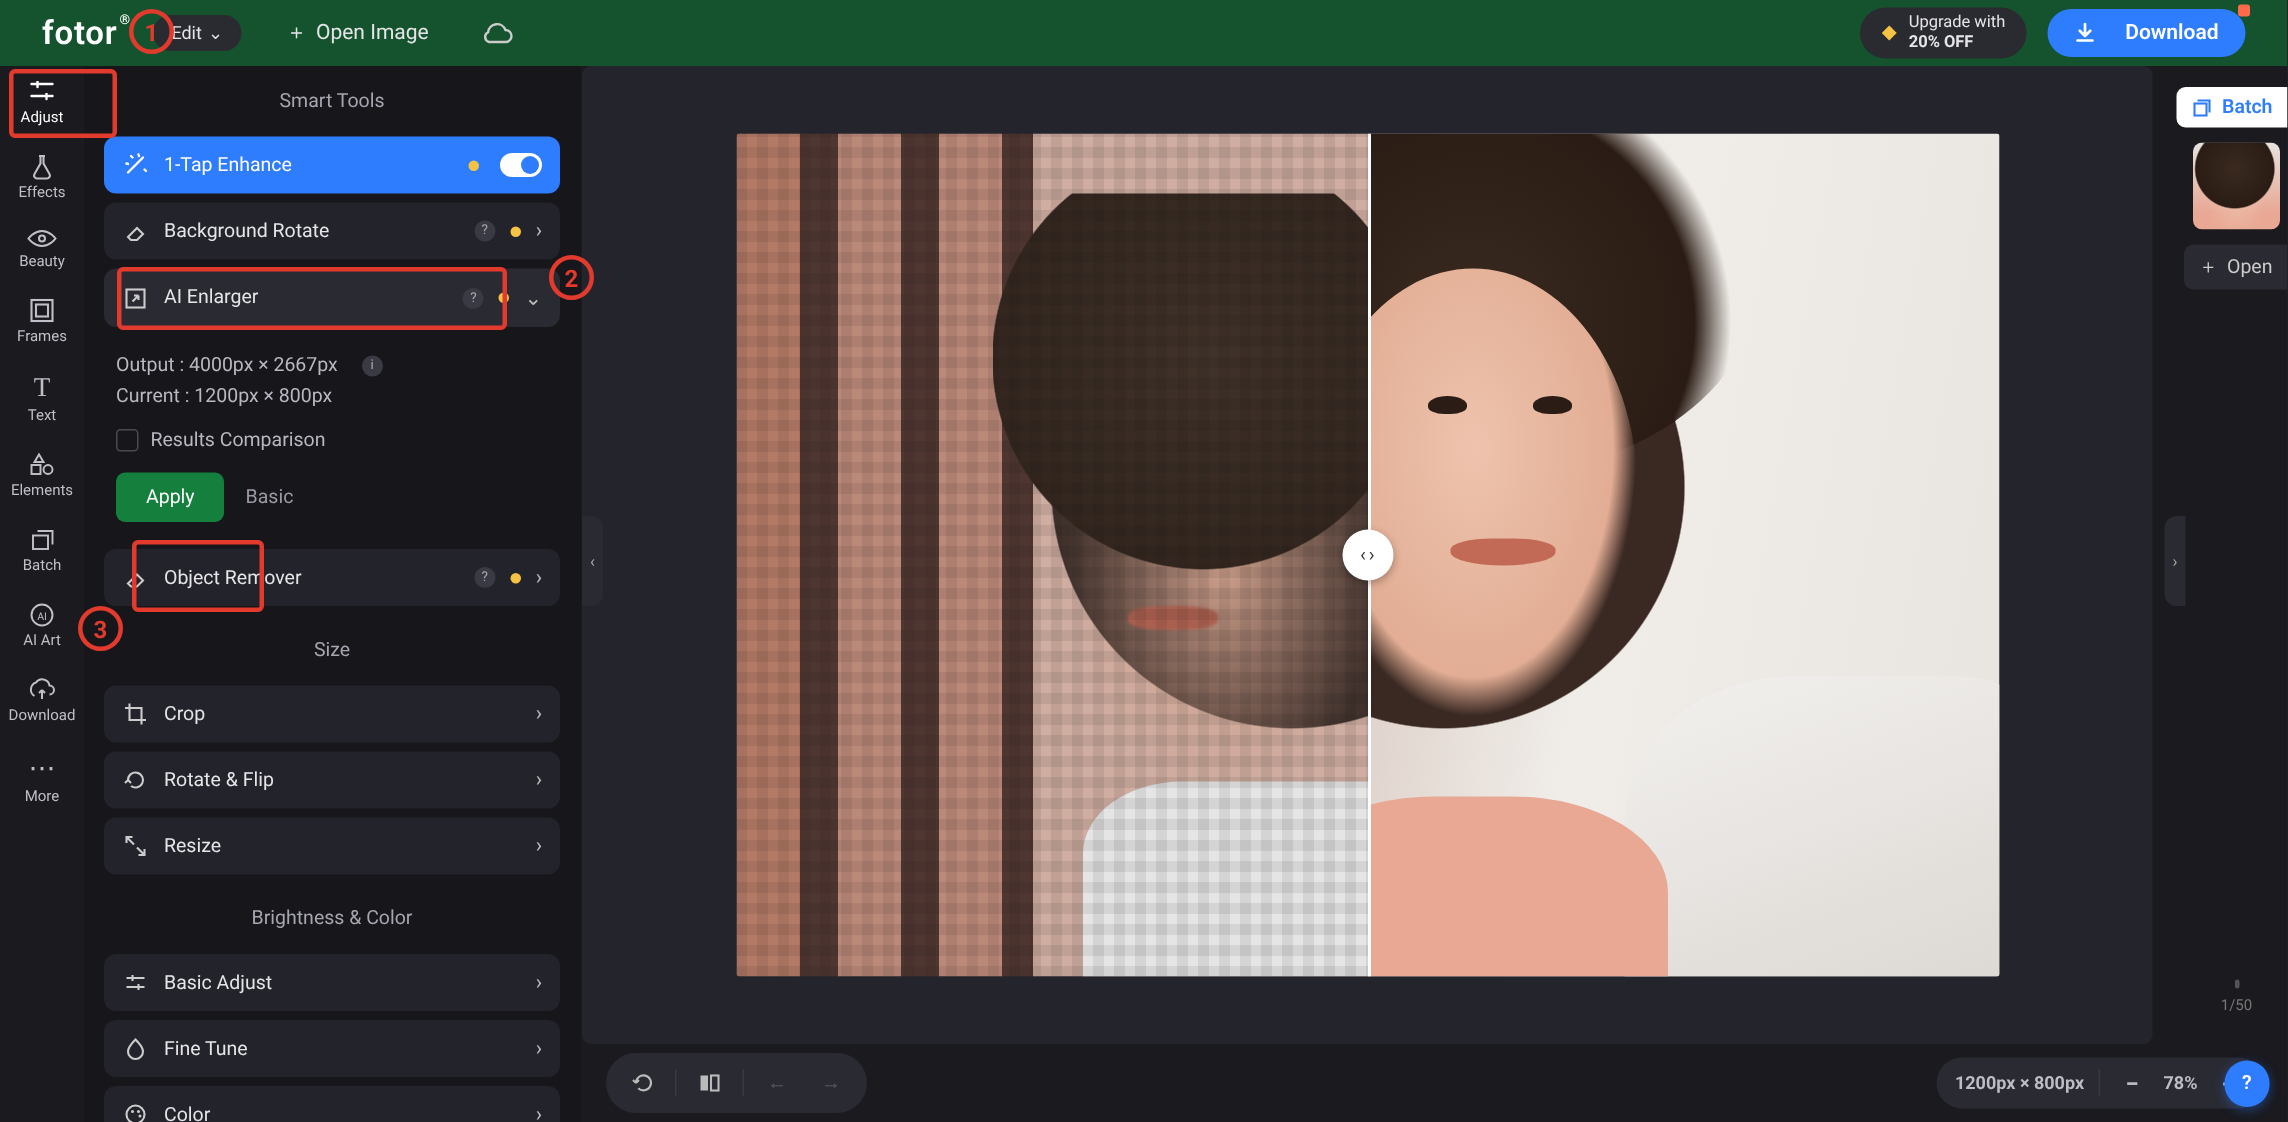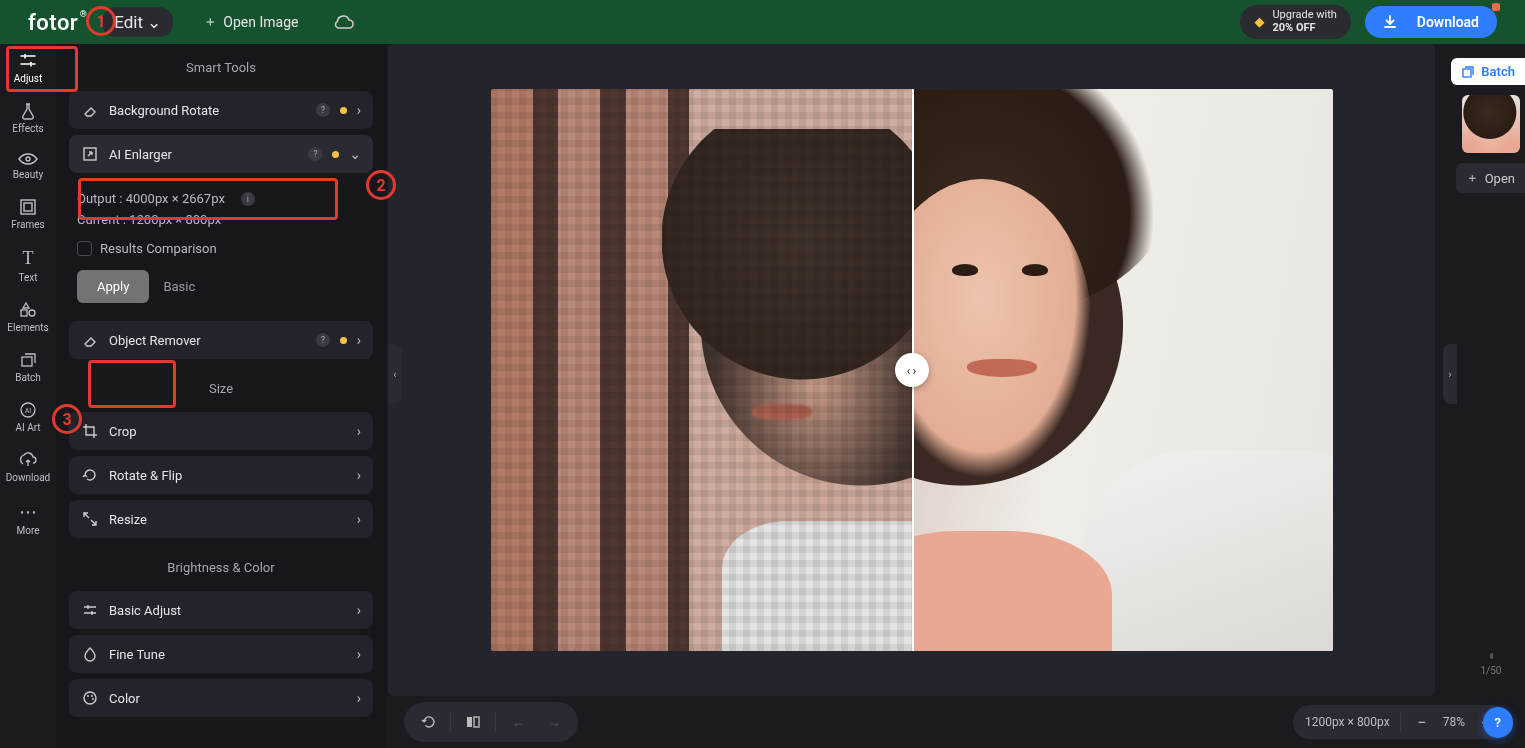--- a/index.html
+++ b/index.html
@@ -33,21 +33,21 @@
     position: relative;
   }
   .logo::after { content: "®"; font-size: 9px; position: absolute; top: -1px; right: -9px; }
   .edit-pill {
     margin-left: 16px;
     background: #2a2a31;
     padding: 5px 12px;
     border-radius: 14px;
     display: flex; align-items: center; gap: 4px;
     cursor: pointer;
-    font-size: 17px;
+    font-size: 12px;
   }
   .open-image {
     margin-left: 30px;
     display: flex; align-items: center; gap: 6px; cursor: pointer;
     font-size: 14px;
   }
   .cloud-btn {
     width: 30px; height: 30px;
     display: flex; align-items: center; justify-content: center;
     margin-left: 30px; cursor: pointer;
@@ -143,21 +143,21 @@
     padding: 6px 4px 12px;
     color: #b8b8c0;
     font-size: 13px;
   }
   .enlarger-body .line { margin: 6px 0; display: flex; align-items: center; gap: 16px; }
   .info-icon { width:14px;height:14px;border-radius:50%;background:#3a3a44;color:#aaa;font-size:9px;display:flex;align-items:center;justify-content:center; }
   .check-row { display:flex; align-items:center; gap:8px; margin: 14px 0 14px; }
   .checkbox { width:15px;height:15px;border:1.5px solid #4a4a55;border-radius:3px; }
   .btn-row { display:flex; gap:14px; align-items:center; }
   .btn-apply {
-    background: #737373; color:#fff; padding: 9px 20px; border-radius: 6px; cursor:pointer; font-size:13px;
+    background: #15803d; color:#fff; padding: 9px 20px; border-radius: 6px; cursor:pointer; font-size:13px;
   }
   .btn-cancel { color:#9a9aa4; cursor:pointer; font-size:13px; }
 
   
   .canvas-area {
     position: absolute;
     top: 44px; left: 388px; right: 90px; bottom: 52px;
     background: #24242c;
     border-radius: 6px;
     display: flex; align-items: center; justify-content: center;
@@ -260,21 +260,21 @@
   }
   .bb-ico {
     width:28px;height:28px;display:flex;align-items:center;justify-content:center;
     color:#9c9ca6; cursor:pointer; border-radius:50%;
   }
   .bb-ico.disabled { opacity:0.4; cursor:default; }
   .bb-sep { width:1px; height:18px; background:#3a3a44; }
   .bb-right {
     margin-left:auto;
     display:flex; align-items:center; gap:10px;
-    background:#2a2a32; padding:6px 12px; border-radius:20px;
+    background:#2a2a32; padding:6px 12px; border-radius:20px;font-weight:bold;
   }
   .bb-right .dim { color:#bdbdc5; font-size:12px; }
   .zoom-btn { width:22px;height:22px;display:flex;align-items:center;justify-content:center;color:#bdbdc5;cursor:pointer;font-size:16px; }
   .help-fab {
     position:absolute; right:12px; bottom:10px;
     background:#2e7dff; color:#fff; border-radius:18px; padding:8px 12px;
     display:flex; align-items:center; gap:5px; cursor:pointer; font-weight:600;
     box-shadow: 0 2px 8px rgba(46,125,255,0.4);
   }
 
@@ -450,20 +450,30 @@
   </div>
   <div class="rail-item">
     <span class="icon">⋯</span>
     <span>More</span>
   </div>
 </div>
 
 <div class="toolpanel">
   <div class="section-title">Smart Tools</div>
 
+  <div class="tool-row primary">
+    <span class="ticon">
+      <svg width="16" height="16" viewBox="0 0 16 16">
+          <path d="M3 13L13 3m-8-1l1 1m8 8l1 1M2 7l1 .3M10 1l.3 1" stroke="#fff" stroke-width="1.6" stroke-linecap="round"></path>
+        </svg>
+    </span>
+    <span class="tlabel">1-Tap Enhance</span>
+    <span class="dot"></span>
+    <span class="toggle"></span>
+  </div>
 
   <div class="tool-row">
     <span class="ticon">
       <svg width="16" height="16" viewBox="0 0 16 16">
           <path d="M3 12l6-6 4 4-4 4H5z" stroke="#ccc" stroke-width="1.4" fill="none"></path>
         </svg>
     </span>
     <span class="tlabel">Background Rotate</span>
     <span class="help">?</span>
     <span class="dot"></span>

